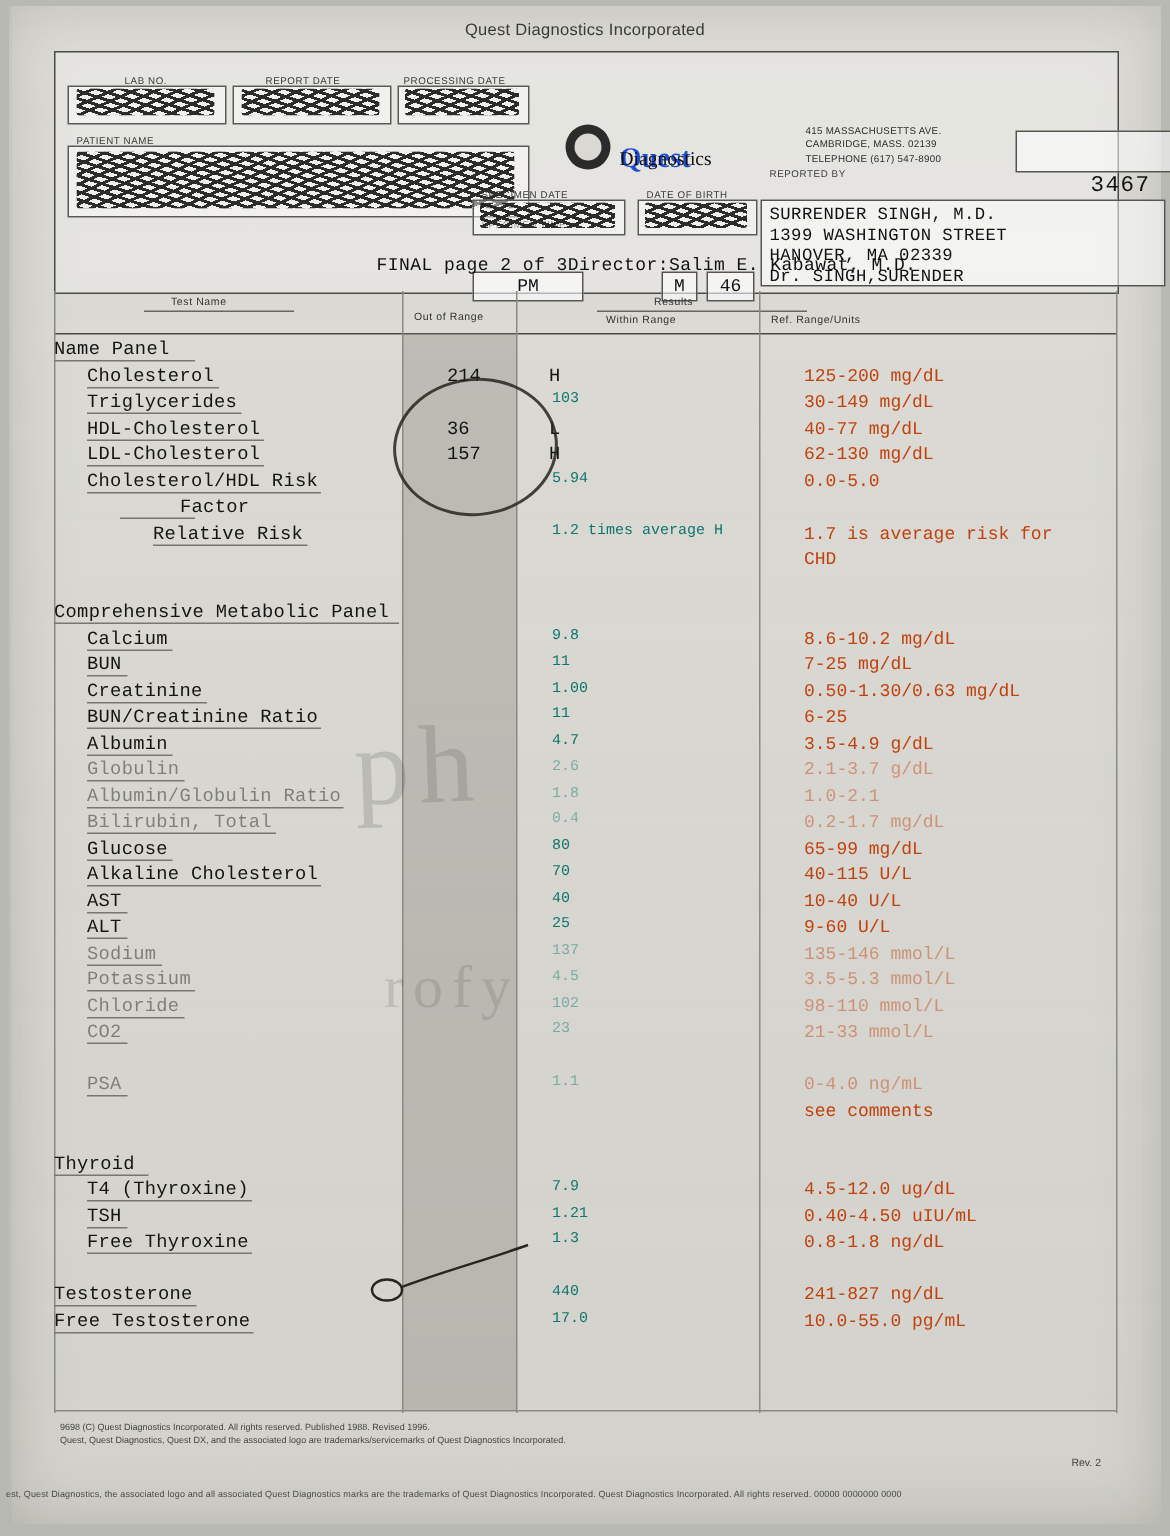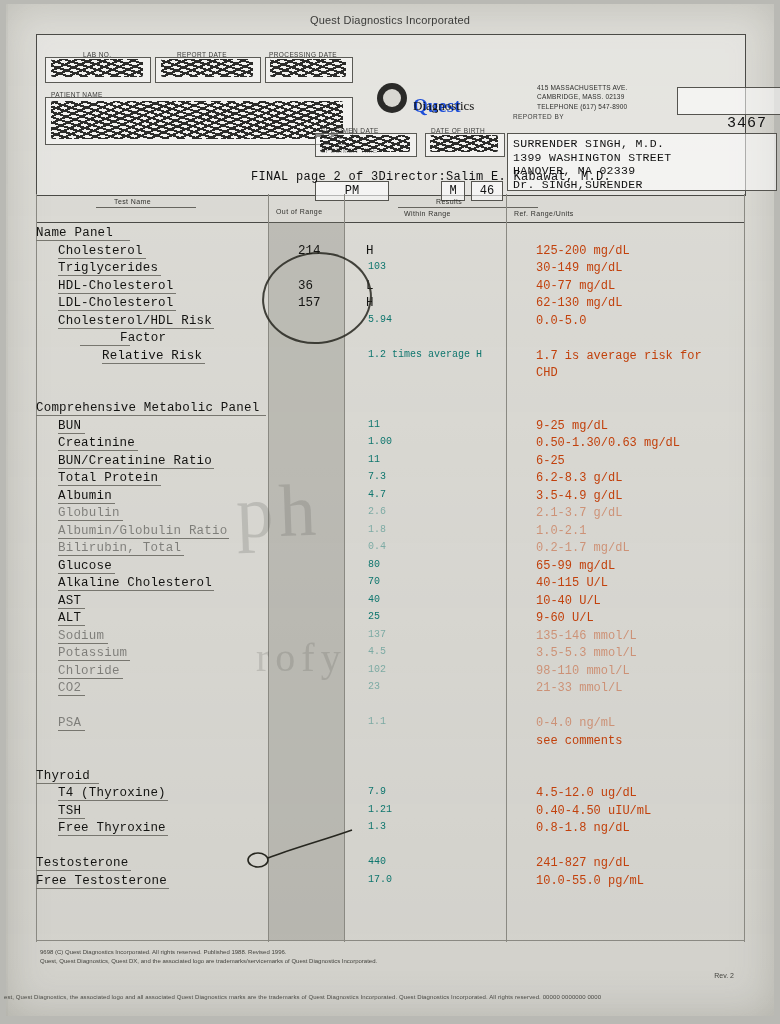--- a/index.html
+++ b/index.html
@@ -268,42 +268,42 @@
       <div class="row">
         <div class="nm"></div>
         <div class="ref">CHD</div>
       </div>
       <div class="row"></div>
       <div class="row">
         <div class="nm section">Comprehensive Metabolic Panel</div>
         <div class="ul" style="left: 0px; width: 230.4px;"></div>
       </div>
       <div class="row">
+        <div class="nm ind1">Calcium</div>
+        <div class="ul" style="left: 22px; width: 57.2px;"></div>
+        <div class="res">9.8</div>
+        <div class="ref">8.6-10.2 mg/dL</div>
+      </div>
+      <div class="row">
         <div class="nm ind1">BUN</div>
         <div class="ul" style="left: 22px; width: 26.8px;"></div>
         <div class="res">11</div>
-        <div class="ref">9-25 mg/dL</div>
+        <div class="ref">7-25 mg/dL</div>
       </div>
       <div class="row">
         <div class="nm ind1">Creatinine</div>
         <div class="ul" style="left: 22px; width: 80px;"></div>
         <div class="res">1.00</div>
         <div class="ref">0.50-1.30/0.63 mg/dL</div>
       </div>
       <div class="row">
         <div class="nm ind1">BUN/Creatinine Ratio</div>
         <div class="ul" style="left: 22px; width: 156px;"></div>
         <div class="res">11</div>
         <div class="ref">6-25</div>
-      </div>
-      <div class="row">
-        <div class="nm ind1">Total Protein</div>
-        <div class="ul" style="left: 22px; width: 102.8px;"></div>
-        <div class="res">7.3</div>
-        <div class="ref">6.2-8.3 g/dL</div>
       </div>
       <div class="row">
         <div class="nm ind1">Albumin</div>
         <div class="ul" style="left: 22px; width: 57.2px;"></div>
         <div class="res">4.7</div>
         <div class="ref">3.5-4.9 g/dL</div>
       </div>
       <div class="row faded">
         <div class="nm ind1">Globulin</div>
         <div class="ul" style="left: 22px; width: 64.8px;"></div>

